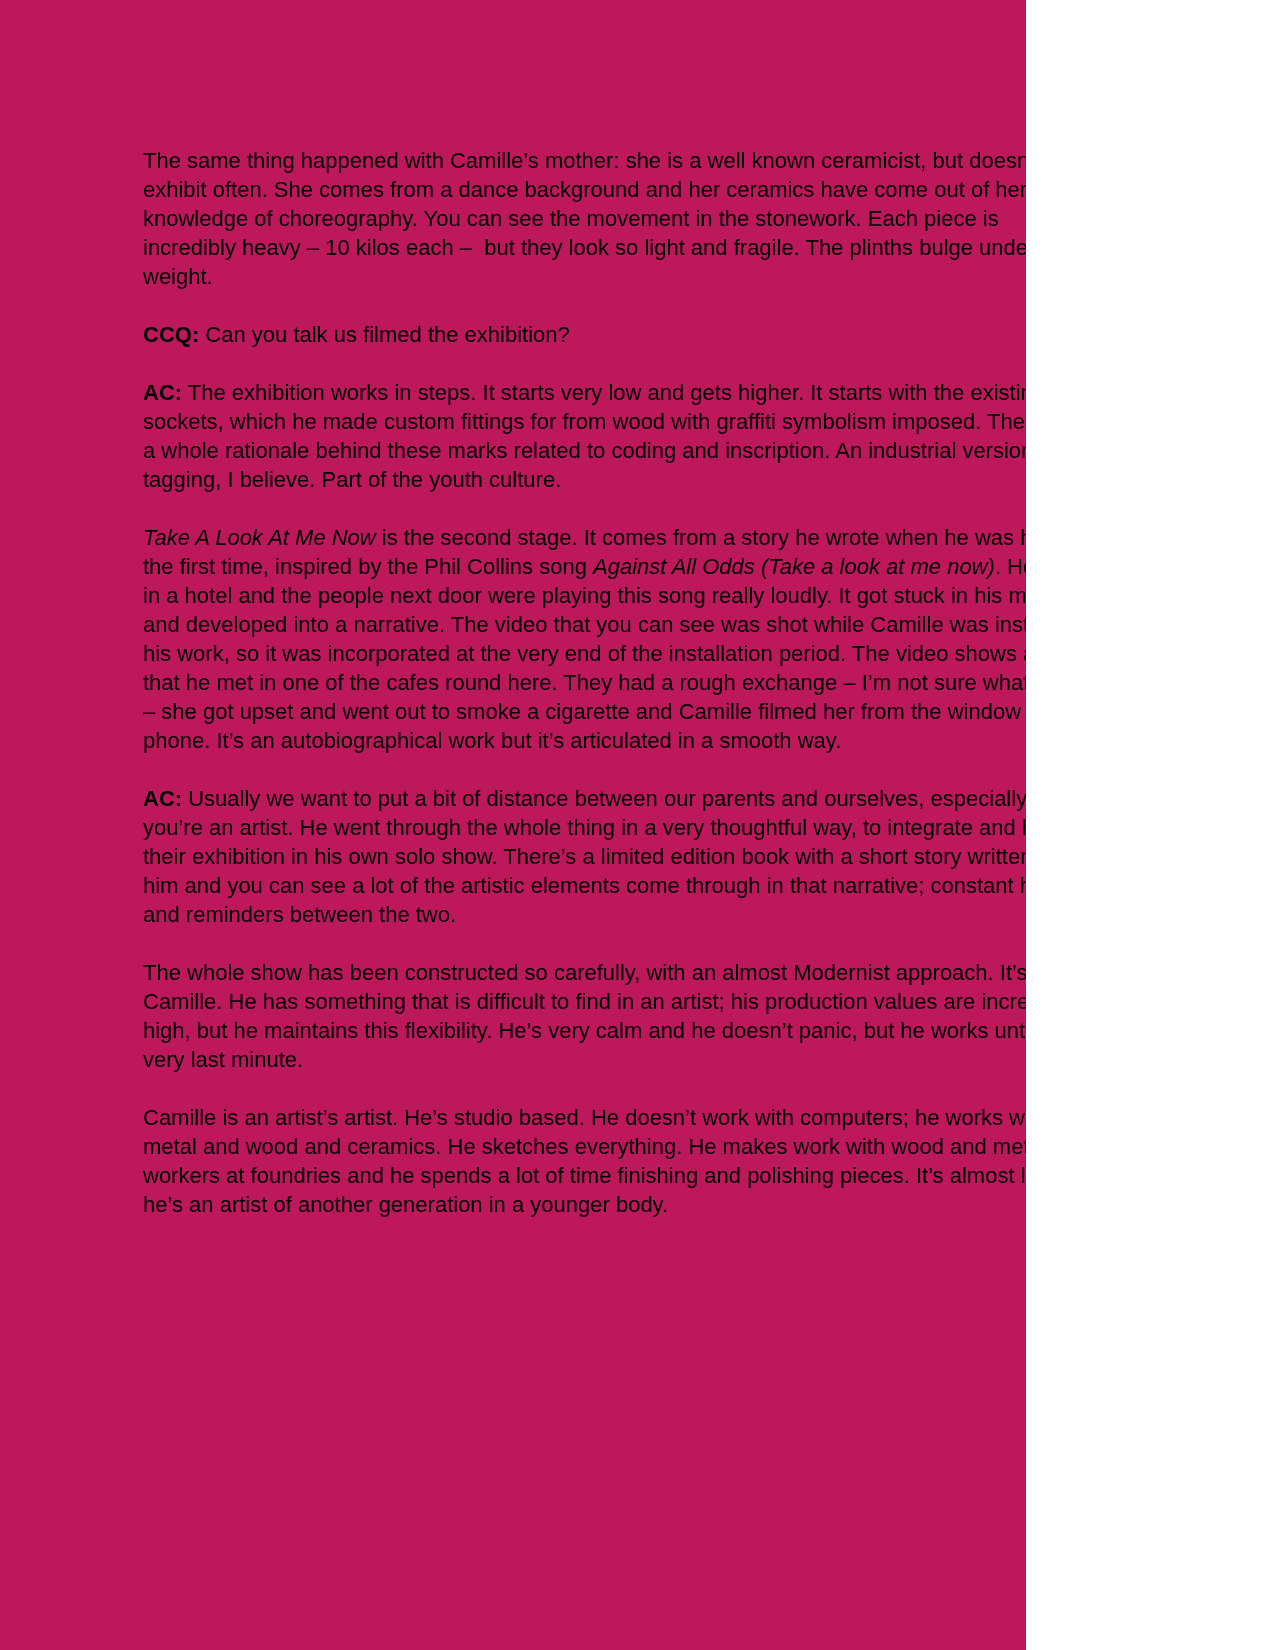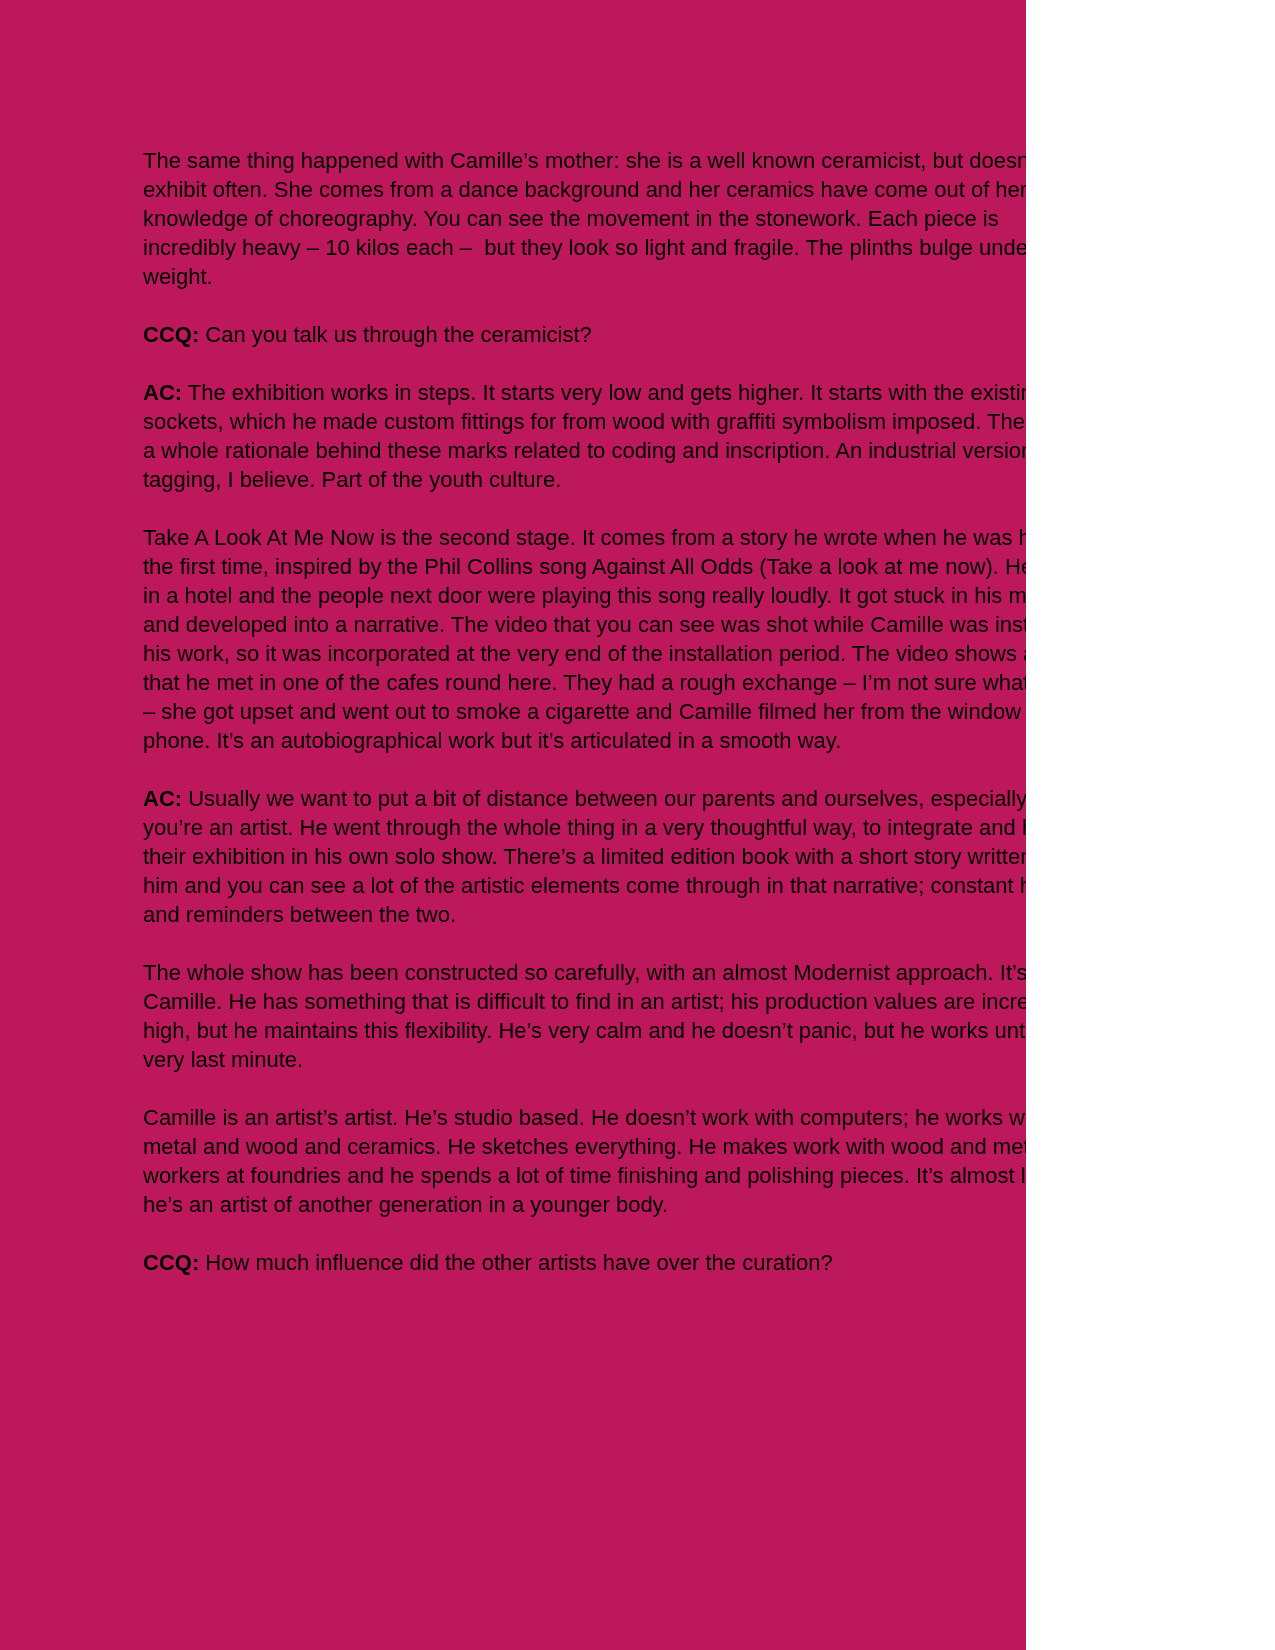--- a/index.html
+++ b/index.html
@@ -23,29 +23,28 @@
     width: 952px;
     font-size: 22px;
     line-height: 29px;
     text-align: left;
   }
   .content p {
     margin: 0 0 29px 0;
     white-space: pre-wrap;
   }
   .run-bold   { font-weight: bold; margin-top: 16px; }
-  .run-italic { }
+  .run-italic { font-style: italic; }
 </style>
 </head>
 <body>
 
 <div class="page">
   <div class="content">
       <p><span class="run-normal">The same thing happened with Camille’s mother: she is a well known ceramicist, but doesn't exhibit often. She comes from a dance background and her ceramics have come out of her knowledge of choreography. You can see the movement in the stonework. Each piece is incredibly heavy – 10 kilos each –  but they look so light and fragile. The plinths bulge under their weight.</span></p>
-      <p><span class="run-bold">CCQ:</span><span class="run-normal"> Can you talk us through the ceramicist?</span></p>
+      <p><span class="run-bold">CCQ:</span><span class="run-normal"> Can you talk us filmed the exhibition?</span></p>
       <p><span class="run-bold">AC:</span><span class="run-normal"> The exhibition works in steps. It starts very low and gets higher. It starts with the existing floor sockets, which he made custom fittings for from wood with graffiti symbolism imposed. There was a whole rationale behind these marks related to coding and inscription. An industrial version of tagging, I believe. Part of the youth culture.</span></p>
       <p><span class="run-italic">Take A Look At Me Now</span><span class="run-normal"> is the second stage. It comes from a story he wrote when he was here the first time, inspired by the Phil Collins song </span><span class="run-italic">Against All Odds (Take a look at me now)</span><span class="run-normal">. He was in a hotel and the people next door were playing this song really loudly. It got stuck in his mind and developed into a narrative. The video that you can see was shot while Camille was installing his work, so it was incorporated at the very end of the installation period. The video shows a girl that he met in one of the cafes round here. They had a rough exchange – I’m not sure what about – she got upset and went out to smoke a cigarette and Camille filmed her from the window on his phone. It’s an autobiographical work but it’s articulated in a smooth way.</span></p>
       <p><span class="run-bold">AC:</span><span class="run-normal"> Usually we want to put a bit of distance between our parents and ourselves, especially if you’re an artist. He went through the whole thing in a very thoughtful way, to integrate and host their exhibition in his own solo show. There’s a limited edition book with a short story written by him and you can see a lot of the artistic elements come through in that narrative; constant hints and reminders between the two.</span></p>
       <p><span class="run-normal">The whole show has been constructed so carefully, with an almost Modernist approach. It’s very Camille. He has something that is difficult to find in an artist; his production values are incredibly high, but he maintains this flexibility. He’s very calm and he doesn’t panic, but he works until the very last minute.</span></p>
       <p><span class="run-normal">Camille is an artist’s artist. He’s studio based. He doesn’t work with computers; he works with metal and wood and ceramics. He sketches everything. He makes work with wood and metal workers at foundries and he spends a lot of time finishing and polishing pieces. It’s almost like he’s an artist of another generation in a younger body.</span></p>
-      <p><span class="run-bold">CCQ:</span><span class="run-normal"> How much influence did the other artists have over the curation?</span></p>
     </div>
 </div>
 
 </body></html>

